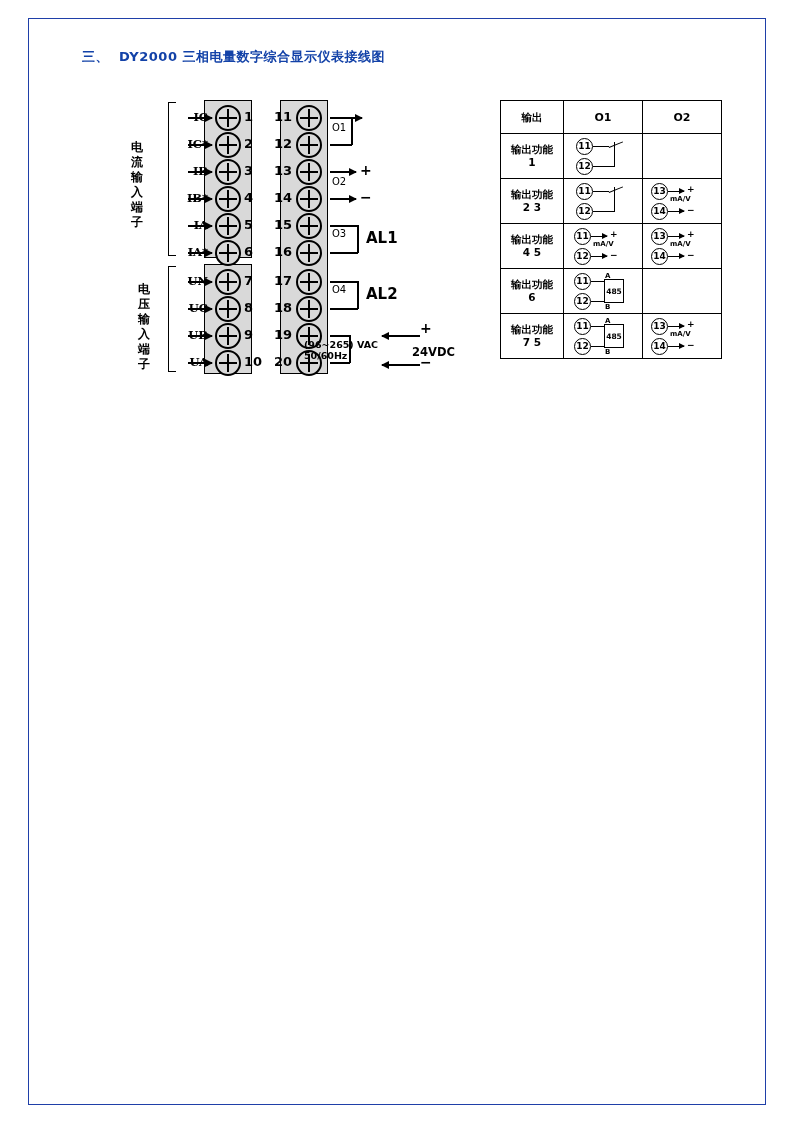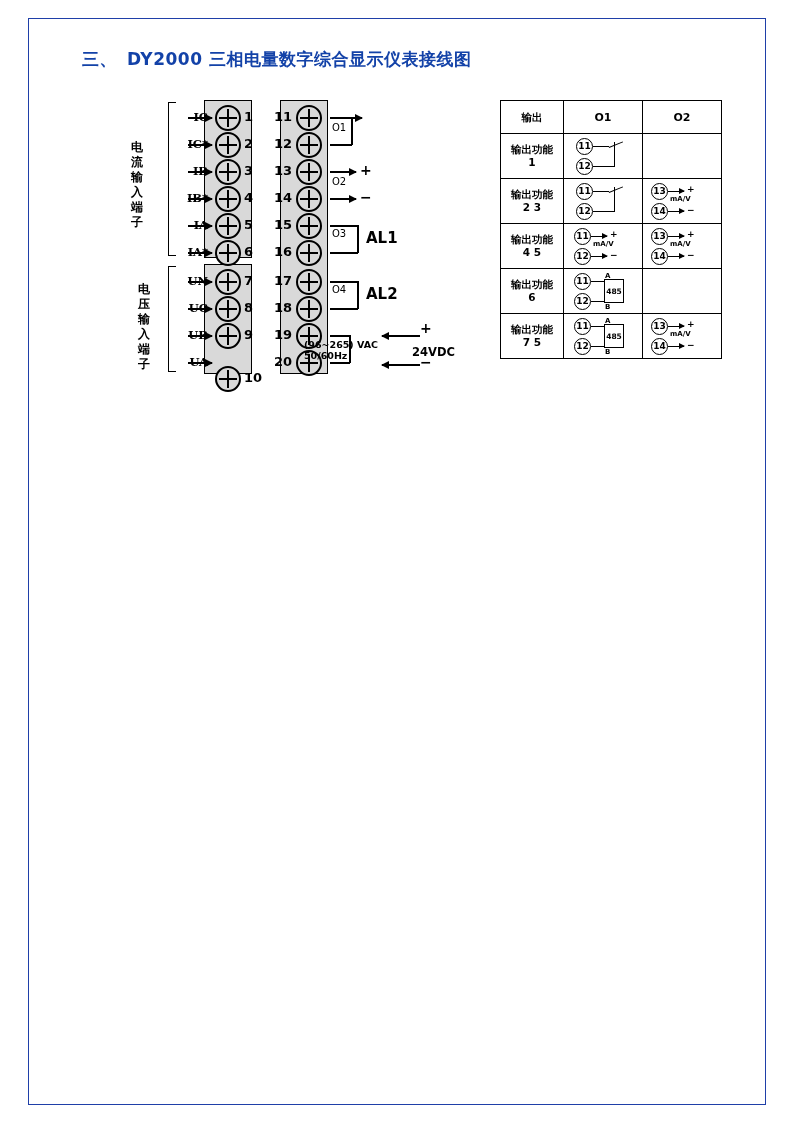--- a/index.html
+++ b/index.html
@@ -23,21 +23,21 @@
     height: 1087px;
     border: 1px solid #1f3fa8;
     box-sizing: border-box;
     pointer-events: none;
   }
   .title {
     position: absolute;
     left: 82px;
     top: 48px;
     font-family: "DejaVu Sans", sans-serif;
-    font-size: 17px;
+    font-size: 13px;
     font-weight: bold;
     color: #1342a8;
     letter-spacing: 0.5px;
     white-space: nowrap;
   }
   .title .num { margin-right: 10px; }
 
   
   .diagram {
     position: absolute;
@@ -357,21 +357,21 @@
   <div class="pinlabel" style="left:94px; top:209px; width:32px;">UC</div>
   <div class="arrow-r" style="left:106px; top:216px; width:24px;"></div>
 
   <div class="term" style="left:133px; top:231px;">
     <div class="ring"></div>
     <div class="tnum">9</div>
   </div>
   <div class="pinlabel" style="left:94px; top:236px; width:32px;">UB</div>
   <div class="arrow-r" style="left:106px; top:243px; width:24px;"></div>
 
-  <div class="term" style="left:133px; top:258px;margin-top:16px;">
+  <div class="term" style="left:133px; top:258px;">
     <div class="ring"></div>
     <div class="tnum">10</div>
   </div>
   <div class="pinlabel" style="left:94px; top:263px; width:32px;">UA</div>
   <div class="arrow-r" style="left:106px; top:270px; width:24px;"></div>
 
   <div class="term rightnum" style="left:214px; top:13px;">
     <div class="ring"></div>
     <div class="tnum">11</div>
   </div>

